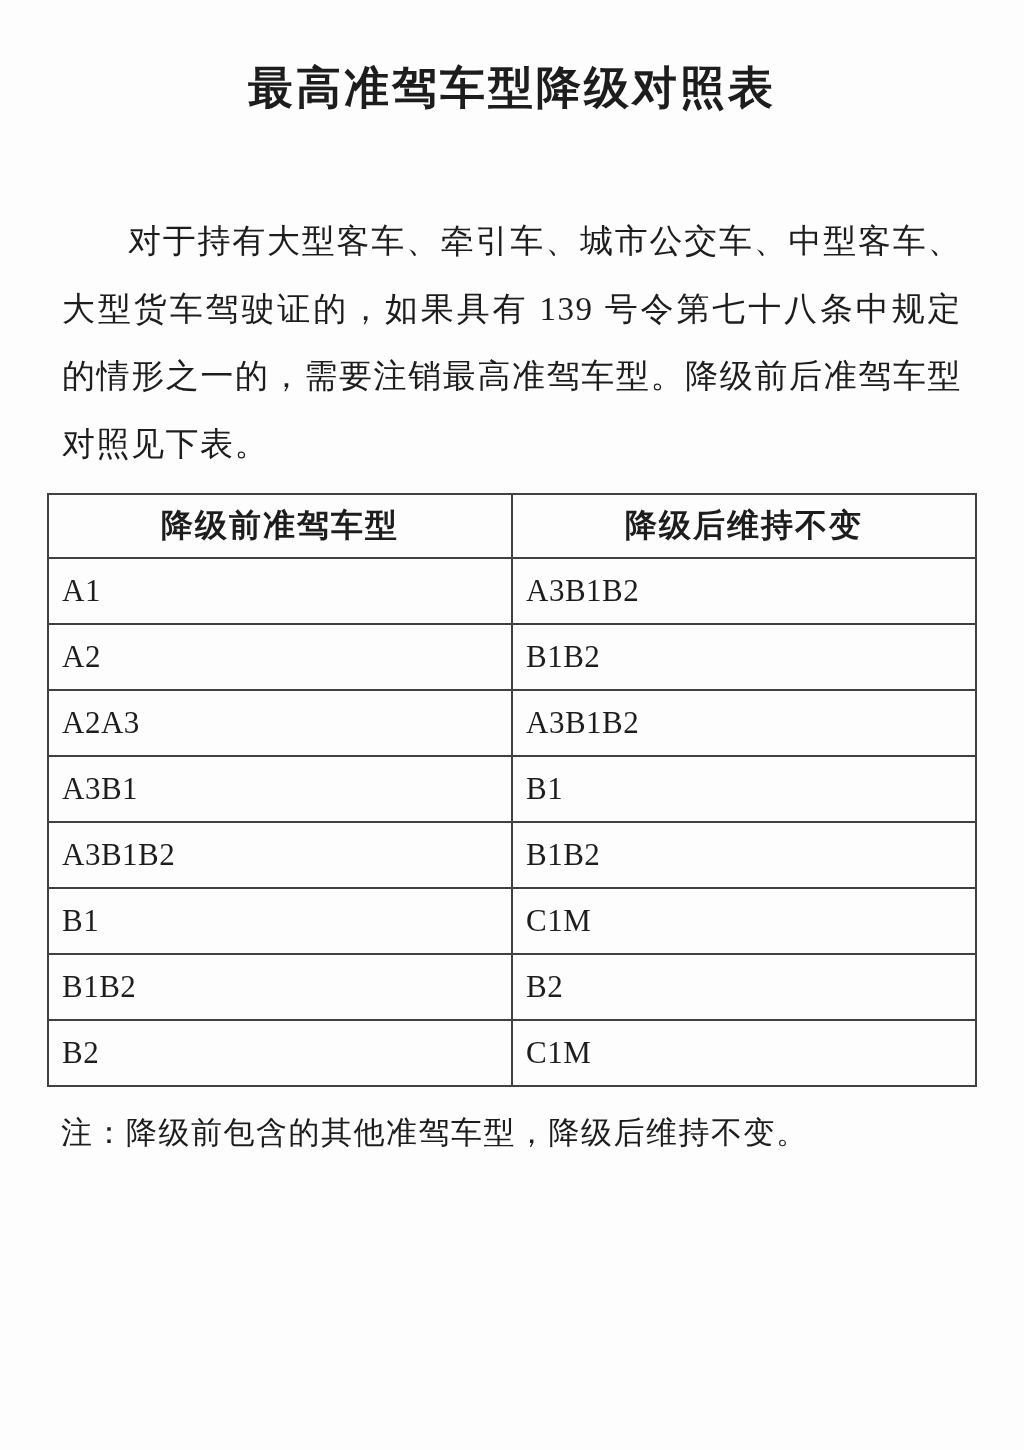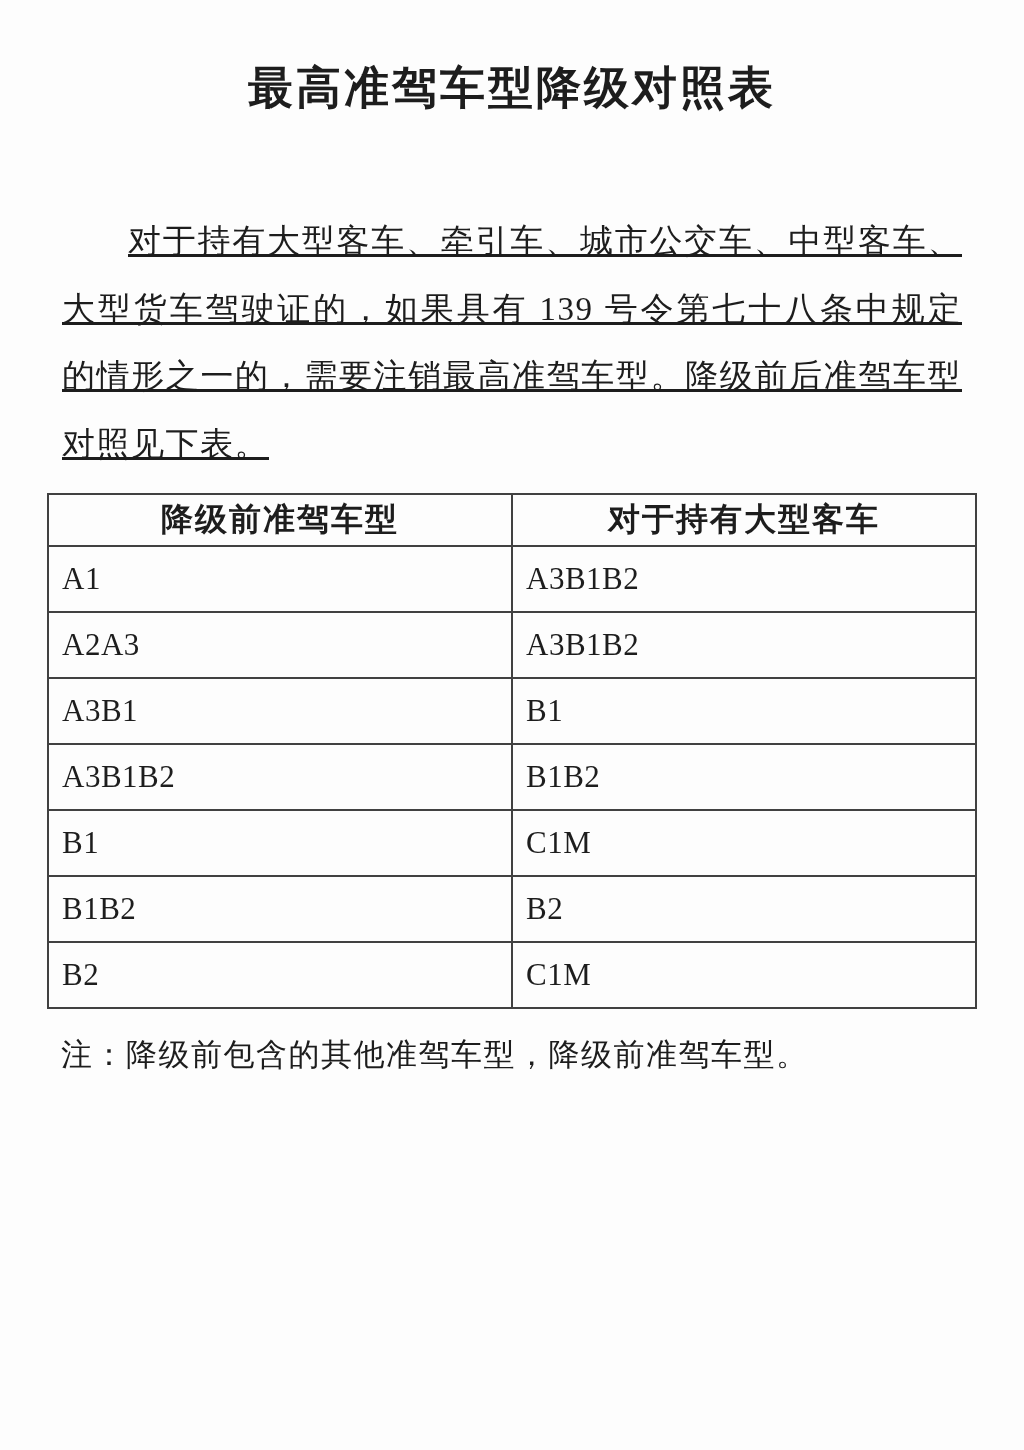--- a/index.html
+++ b/index.html
@@ -25,34 +25,33 @@
     font-weight: bold;
     letter-spacing: 3px;
   }
   .intro {
     margin: 88px 15px 0 15px;
     font-size: 33px;
     line-height: 67.5px;
     text-align: justify;
     text-indent: 2em;
     letter-spacing: 1.5px;
-    text-decoration: underline;
   }
   table.compare {
     width: 930px;
     margin-top: 15px;
     border-collapse: collapse;
     table-layout: fixed;
   }
   table.compare th,
   table.compare td {
     border: 2px solid var(--border, #414141);
   }
   table.compare th {
-    height: 52px;
+    height: 64px;
     font-size: 32px;
     font-family: "Liberation Sans", "DejaVu Sans", sans-serif;
     font-weight: bold;
     text-align: center;
     letter-spacing: 2px;
     border-radius: 25px;
   }
   table.compare td {
     height: 66px;
     font-size: 31px;
@@ -74,27 +73,31 @@
 <div class="page">
 
   <h1 class="title">最高准驾车型降级对照表</h1>
 
   <p class="intro">对于持有大型客车、牵引车、城市公交车、中型客车、大型货车驾驶证的，如果具有 139 号令第七十八条中规定的情形之一的，需要注销最高准驾车型。降级前后准驾车型对照见下表。</p>
 
   <table class="compare">
     <thead>
       <tr>
         <th>降级前准驾车型</th>
-        <th>对于持有大型客车</th>
+        <th>降级后维持不变</th>
       </tr>
     </thead>
     <tbody>
       <tr>
         <td>A1</td>
         <td>A3B1B2</td>
+      </tr>
+      <tr>
+        <td>A2</td>
+        <td>B1B2</td>
       </tr>
       <tr>
         <td>A2A3</td>
         <td>A3B1B2</td>
       </tr>
       <tr>
         <td>A3B1</td>
         <td>B1</td>
       </tr>
       <tr>
@@ -109,15 +112,15 @@
         <td>B1B2</td>
         <td>B2</td>
       </tr>
       <tr>
         <td>B2</td>
         <td>C1M</td>
       </tr>
     </tbody>
   </table>
 
-  <p class="note">注：降级前包含的其他准驾车型，降级前准驾车型。</p>
+  <p class="note">注：降级前包含的其他准驾车型，降级后维持不变。</p>
 
 </div>
 
 </body></html>

